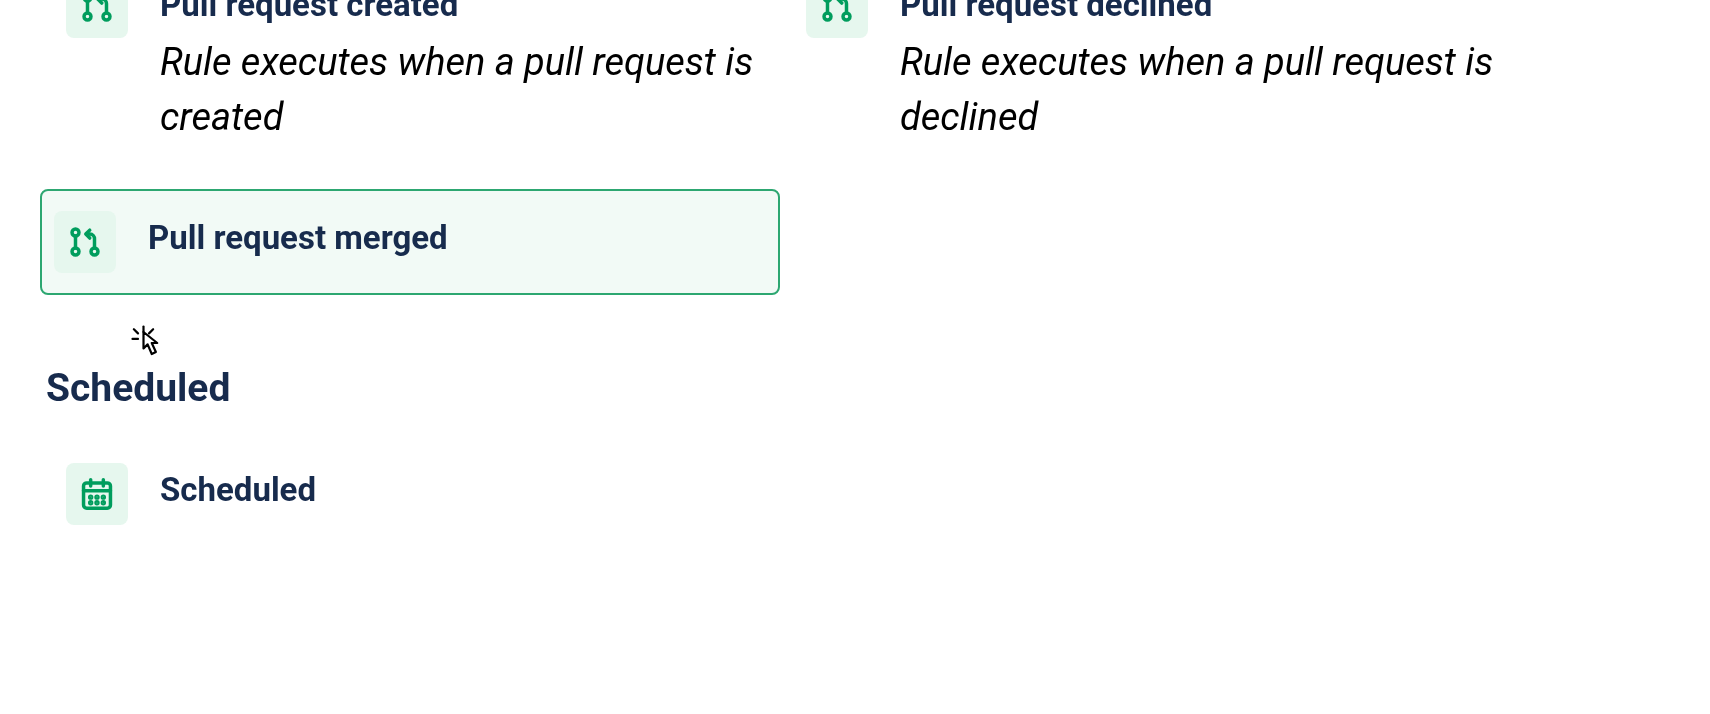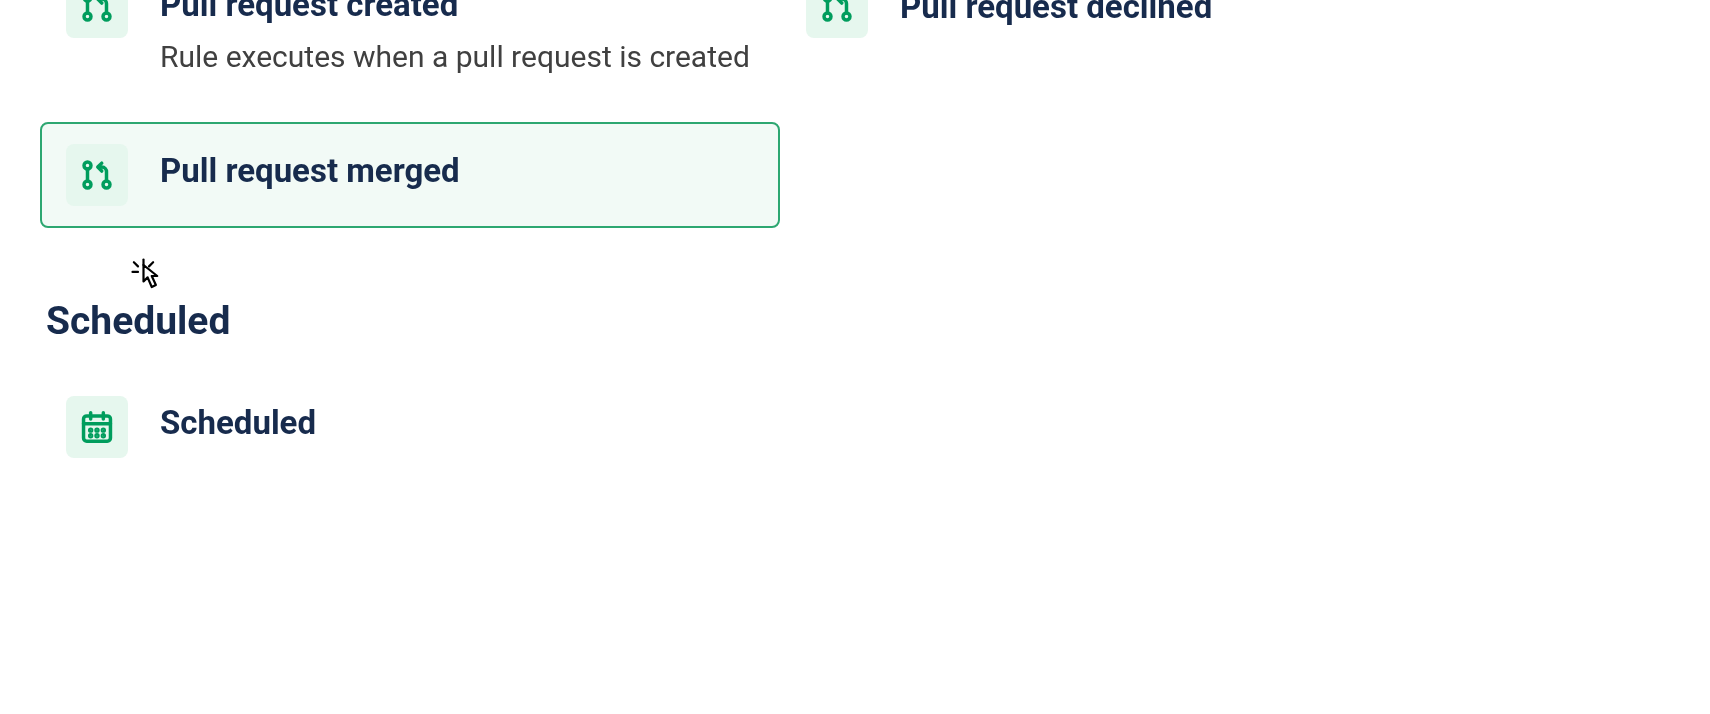--- a/index.html
+++ b/index.html
@@ -30,20 +30,21 @@
       padding: 20px 24px;
       border: 2px solid transparent;
       border-radius: 8px;
       margin-bottom: 0;
       cursor: pointer;
       position: relative;
     }
     .trigger-card.selected {
       border-color: #2da771;
       background: #f2faf6;
+      padding-left: 12px;
     }
     .icon-box {
       width: 62px;
       height: 62px;
       background: #e6f7ee;
       border-radius: 8px;
       display: flex;
       align-items: center;
       justify-content: center;
       flex-shrink: 0;
@@ -59,24 +60,25 @@
       justify-content: center;
     }
     .title {
       font-size: 33px;
       font-weight: 700;
       color: #172b4d;
       line-height: 1.3;
       margin-bottom: 8px;
     }
     .desc {
-      font-size: 30px;
+      font-size: 38px;
       font-weight: 400;
-      color: #404040;
+      color: #000000;
       line-height: 1.45;
+      font-style: italic;
     }
     .section-heading {
       font-size: 39px;
       font-weight: 700;
       color: #172b4d;
       margin-top: 70px;
       margin-bottom: 30px;
       padding-left: 6px;
     }
     .row1 {
@@ -130,20 +132,21 @@
             <circle cx="6" cy="6" r="2.2"></circle>
             <circle cx="6" cy="18" r="2.2"></circle>
             <line x1="6" y1="8.2" x2="6" y2="15.8"></line>
             <circle cx="18" cy="18" r="2.2"></circle>
             <path d="M18 15.8V10c0-1.5-1-3-3-3h-2"></path>
             <polyline points="15 4.5 12.5 7 15 9.5"></polyline>
           </svg>
         </div>
         <div class="text-wrap">
           <div class="title">Pull request declined</div>
+          <div class="desc">Rule executes when a pull request is declined</div>
         </div>
       </div>
     </div>
   </div>
 
   <div class="grid row2">
     <div class="col">
       <div class="trigger-card selected">
         <div class="icon-box">
           <svg viewBox="0 0 24 24" fill="none" stroke="#009d5d" stroke-width="2.2" stroke-linecap="round" stroke-linejoin="round">

